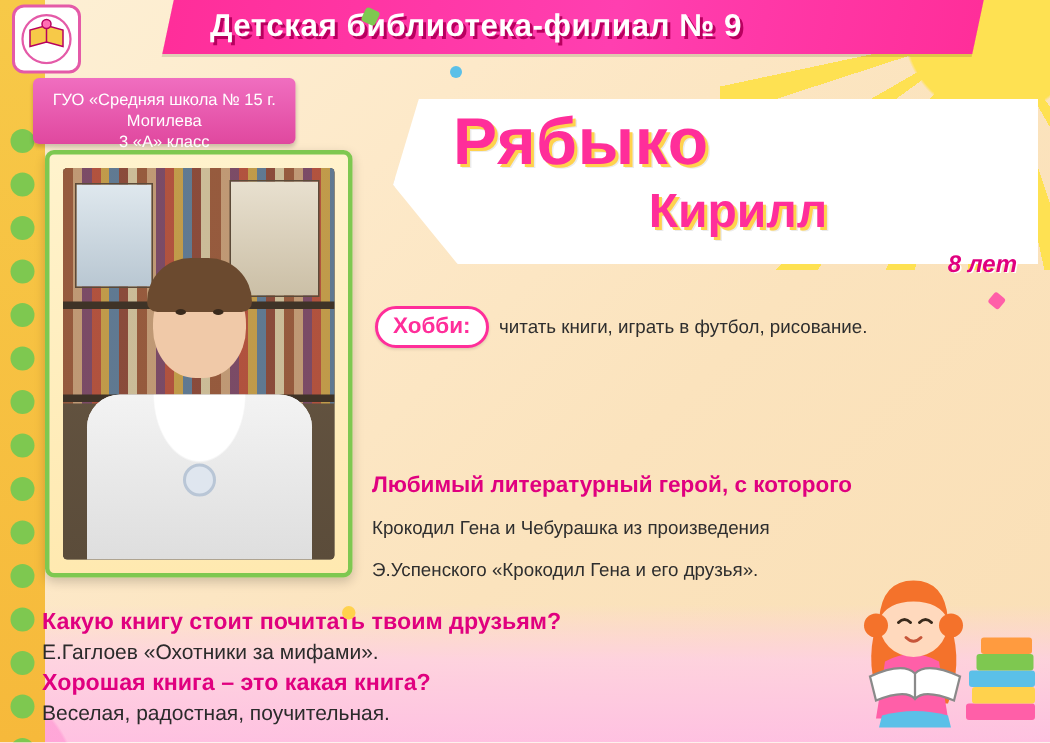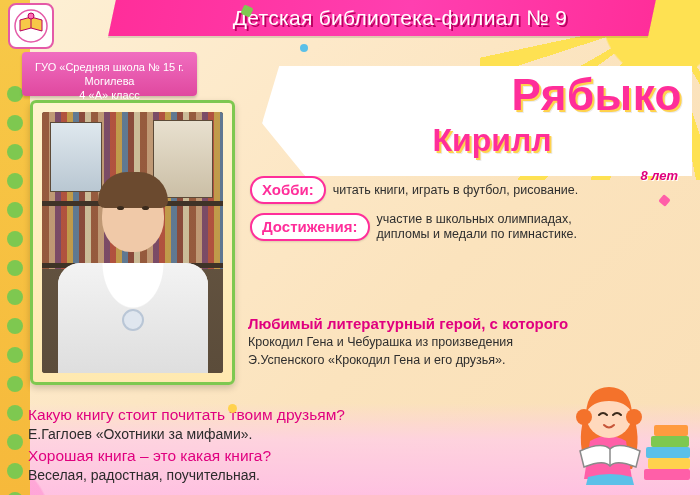--- a/index.html
+++ b/index.html
@@ -58,22 +58,22 @@
   }
   
   .hdr {
     position: absolute; left: 112px; top: 0; width: 540px; height: 36px;
     background: linear-gradient(90deg,#ff2e9a 0%, #ff3fb0 55%, #ff2e9a 100%);
     transform: skewX(-12deg);
     box-shadow: 0 2px 0 rgba(0,0,0,.12);
   }
   .hdr-txt {
     position: absolute; left: 140px; top: 4px; width: 520px; height: 30px;
-    color: #ffffff; font-size: 21px; font-weight: normal; letter-spacing: .3px;
-    text-align: center; line-height: 28px;
+    color: #ffffff; font-size: 21px; font-weight: bold; letter-spacing: .3px;
+    text-align: left; line-height: 28px;
     text-shadow: 2px 2px 0 #b8005f;
     font-family: "Liberation Sans", sans-serif;
   }
   
   .logo {
     position: absolute; left: 8px; top: 3px; width: 46px; height: 46px;
     background: #ffffff; border-radius: 8px; border: 2px solid #e45aa8;
     display:flex; align-items:center; justify-content:center;
   }
   .logo svg { display:block; }
@@ -94,32 +94,32 @@
   }
   
   .nameplate {
     position: absolute; left: 262px; top: 66px; width: 430px; height: 110px;
     background: #ffffff;
     clip-path: polygon(4% 0, 100% 0, 100% 100%, 10% 100%, 0 52%);
     box-shadow: 0 3px 6px rgba(0,0,0,.15);
   }
   .nameplate .surname {
     position:absolute; left: 40px; top: 4px; width: 380px;
-    text-align:right; font-size: 44px; font-weight: bold; color:#ff2e9a;
+    text-align:left; font-size: 44px; font-weight: bold; color:#ff2e9a;
     text-shadow: 2px 2px 0 #ffd24d, 3px 3px 0 rgba(0,0,0,.08);
     letter-spacing: .5px;
   }
   .nameplate .given {
     position:absolute; left: 40px; top: 56px; width: 380px;
     text-align:center; font-size: 32px; font-weight: bold; color:#ff2e9a;
     text-shadow: 2px 2px 0 #ffd24d, 3px 3px 0 rgba(0,0,0,.08);
   }
   .age {
     position:absolute; right: 22px; top: 168px;
-    font-size: 13px; font-weight: bold; color:#e0007f; font-style: italic;
+    font-size: 16px; font-weight: bold; color:#e0007f; font-style: italic;
     text-shadow: 1px 1px 0 #fff;
   }
   
   .photo-wrap {
     position:absolute; left: 30px; top: 100px; width: 205px; height: 285px;
     background: linear-gradient(180deg,#fff3cd 0%, #ffe9b0 100%);
     border: 3px solid #7ec850;
     border-radius: 6px;
     padding: 9px;
     box-shadow: 0 3px 7px rgba(0,0,0,.18);
@@ -154,21 +154,21 @@
     background: linear-gradient(180deg,#fdfdfd 0%, #eaeaea 100%); }
   .boy-vest { position:absolute; left:50%; bottom:0; width:150px; height:42%;
     margin-left:-75px; border-radius:22px 22px 0 0;
     background: radial-gradient(ellipse at 50% 0,#fff 0 30px, rgba(255,255,255,0) 31px),
                 linear-gradient(180deg,#f3f3f3 0%, #dedede 100%); }
   .boy-badge { position:absolute; left:50%; bottom:16%; width:22px; height:22px;
     margin-left:-11px; border-radius:50%; background:#dfe6ef; border:2px solid #b9c6d6; }
   .boy-eye { position:absolute; width:7px;height:4px;border-radius:50%;background:#3a2a1c; }
   
   .info {
-    position:absolute; left: 250px; top: 176px; width: 438px;
+    position:absolute; left: 250px; top: 204px; width: 438px;
   }
   .row { position: relative; margin-bottom: 8px; min-height: 28px; }
   .tag {
     display:inline-block; background:#ffffff; border: 2px solid #ff2e9a;
     border-radius: 14px; padding: 3px 10px 4px 10px;
     color:#ff2e9a; font-weight:bold; font-size: 15px;
     box-shadow: 0 1px 2px rgba(0,0,0,.12);
     vertical-align: middle;
   }
   .val {
@@ -177,27 +177,27 @@
   }
   .val .l2 { display:block; }
   
   .hero {
     position:absolute; left: 248px; top: 316px; width: 330px;
   }
   .hero .q {
     color:#e0007f; font-weight:bold; font-size: 15px; line-height:16px;
   }
   .hero .a {
-    color:#2e2e2e; font-size: 12.5px; line-height:15px; margin-top:3px;
+    color:#2e2e2e; font-size: 12.5px; line-height:15px; margin-top:13px;
   }
   
   .bottom {
     position:absolute; left: 28px; bottom: 8px; width: 540px;
   }
-  .bq { color:#e0007f; font-weight:normal; font-size: 15.5px; line-height:20px; }
+  .bq { color:#e0007f; font-weight:bold; font-size: 15.5px; line-height:20px; }
   .ba { color:#2b2b2b; font-size: 14px; line-height:19px; margin-bottom: 2px; }
   
   .bottom-wash {
     position:absolute; left:0; bottom:0; width:700px; height:92px;
     background: linear-gradient(180deg, rgba(255,214,236,0) 0%, rgba(255,205,233,.75) 40%, rgba(255,190,228,.92) 100%);
   }
   
   .girl { position:absolute; right: 6px; bottom: 6px; width: 128px; height: 120px; }
   
   .corner-sw {
@@ -242,21 +242,21 @@
     <svg width="34" height="34" viewBox="0 0 34 34" aria-hidden="true">
       <circle cx="17" cy="17" r="16" fill="#fff" stroke="#e45aa8" stroke-width="1.5"></circle>
       <path d="M6 22 L17 19 L28 22 L28 11 L17 8 L6 11 Z" fill="#f7c948" stroke="#b8005f" stroke-width="1"></path>
       <path d="M17 8 L17 19" stroke="#b8005f" stroke-width="1"></path>
       <circle cx="17" cy="7" r="3" fill="#ff6fb5" stroke="#b8005f" stroke-width="1"></circle>
     </svg>
   </div>
 
   <div class="school">
     <div>ГУО «Средняя школа № 15 г. Могилева</div>
-    <div>4 «А» класс</div>
+    <div>3 «А» класс</div>
   </div>
 
 
   <div class="nameplate">
     <div class="surname">Рябыко</div>
     <div class="given">Кирилл</div>
   </div>
   <div class="age">8 лет</div>
 
   <div class="photo-wrap">
@@ -274,23 +274,20 @@
       <div class="boy-hair"></div>
       <div class="boy-eye" style="left:50%; margin-left:-16px; top:36%"></div>
       <div class="boy-eye" style="left:50%; margin-left:9px; top:36%"></div>
     </div>
   </div>
 
   <div class="info">
     <div class="row">
       <span class="tag">Хобби:</span><span class="val"><span>читать книги, играть в футбол, рисование.</span></span>
     </div>
-    <div class="row">
-      <span class="tag">Достижения:</span><span class="val"><span>участие в школьных олимпиадах,</span><span class="l2">дипломы и медали по гимнастике.</span></span>
-    </div>
   </div>
 
   <div class="hero">
     <div class="q">Любимый литературный герой, с которого</div>
     <div class="a">Крокодил Гена и Чебурашка из произведения</div>
     <div class="a">Э.Успенского «Крокодил Гена и его друзья».</div>
   </div>
 
   <div class="bottom">
     <div class="bq">Какую книгу стоит почитать твоим друзьям?</div>

